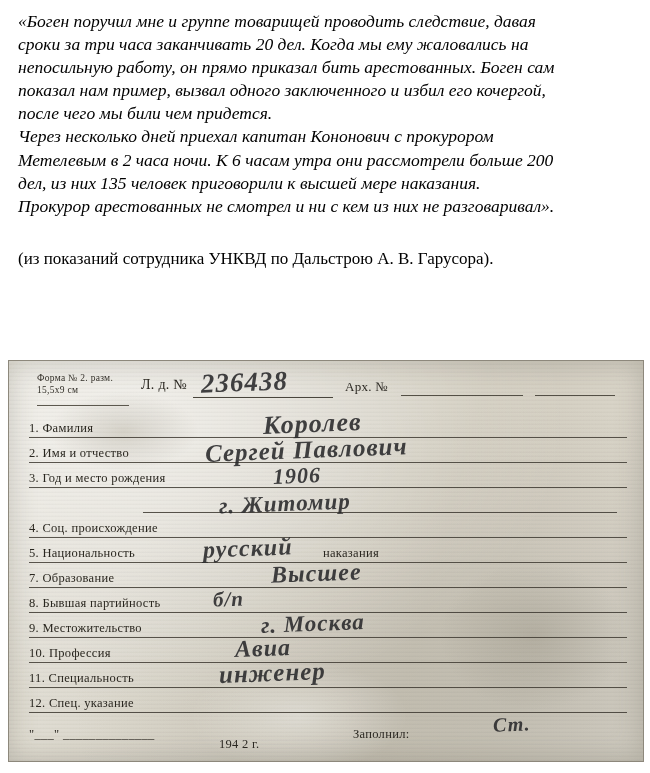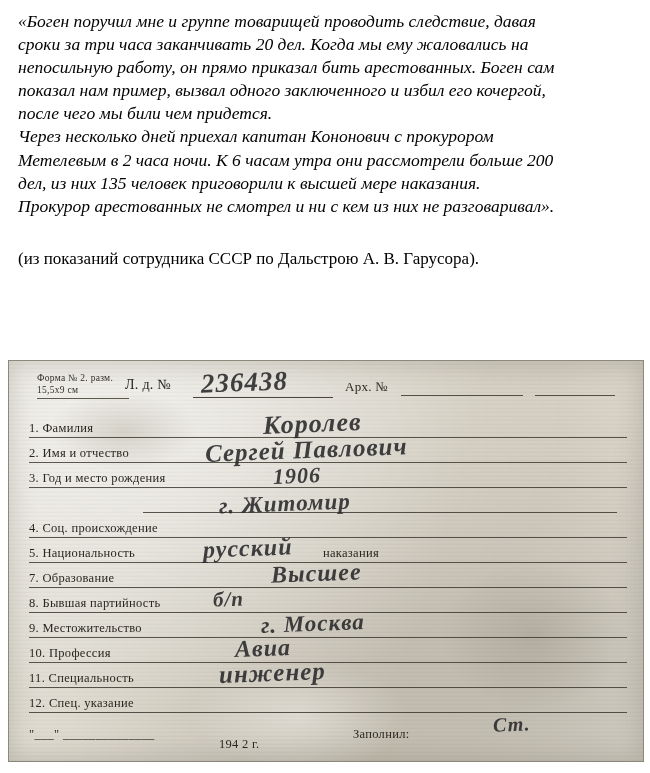--- a/index.html
+++ b/index.html
@@ -101,25 +101,25 @@
   }
   .form-no {
     position: absolute;
     left: 14px;
     top: 2px;
     width: 92px;
     font-size: 9.5px;
     line-height: 1.25;
     color: #35322b;
     border-bottom: 1px solid #5d594f;
-    padding-bottom: 1px;
+    padding-bottom: 8px;
   }
   .ld-label {
     position: absolute;
-    left: 102px;
+    left: 118px;
     top: 6px;
     font-size: 14px;
   }
   .ld-number {
     position: absolute;
     left: 178px;
     top: -4px;
     font-size: 27px;
   }
   .ld-rule {
@@ -239,21 +239,21 @@
 </head>
 <body>
 
 <div class="page">
 
   <div class="quote-block">
     <p class="quote-para">«Боген поручил мне и группе товарищей проводить следствие, давая сроки за три часа заканчивать 20 дел. Когда мы ему жаловались на непосильную работу, он прямо приказал бить арестованных. Боген сам показал нам пример, вызвал одного заключенного и избил его кочергой, после чего мы били чем придется.</p>
     <p class="quote-para">Через несколько дней приехал капитан Кононович с прокурором Метелевым в 2 часа ночи. К 6 часам утра они рассмотрели больше 200 дел, из них 135 человек приговорили к высшей мере наказания. Прокурор арестованных не смотрел и ни с кем из них не разговаривал».</p>
   </div>
 
-  <div class="attribution">(из показаний сотрудника СССР по Дальстрою А. В. Гарусора).</div>
+  <div class="attribution">(из показаний сотрудника УНКВД по Дальстрою А. В. Гарусора).</div>
 
   <div class="card-wrap">
     <div class="card">
 
       <div class="stain" style="left:40px; top:30px; width:150px; height:80px; background:radial-gradient(ellipse, rgba(150,143,125,0.30), rgba(150,143,125,0) 70%);"></div>
       <div class="stain" style="left:430px; top:200px; width:190px; height:150px; background:radial-gradient(ellipse, rgba(130,124,108,0.28), rgba(130,124,108,0) 70%);"></div>
       <div class="stain" style="left:180px; top:300px; width:220px; height:110px; background:radial-gradient(ellipse, rgba(255,255,255,0.35), rgba(255,255,255,0) 70%);"></div>
 
       <div class="card-inner">
 

